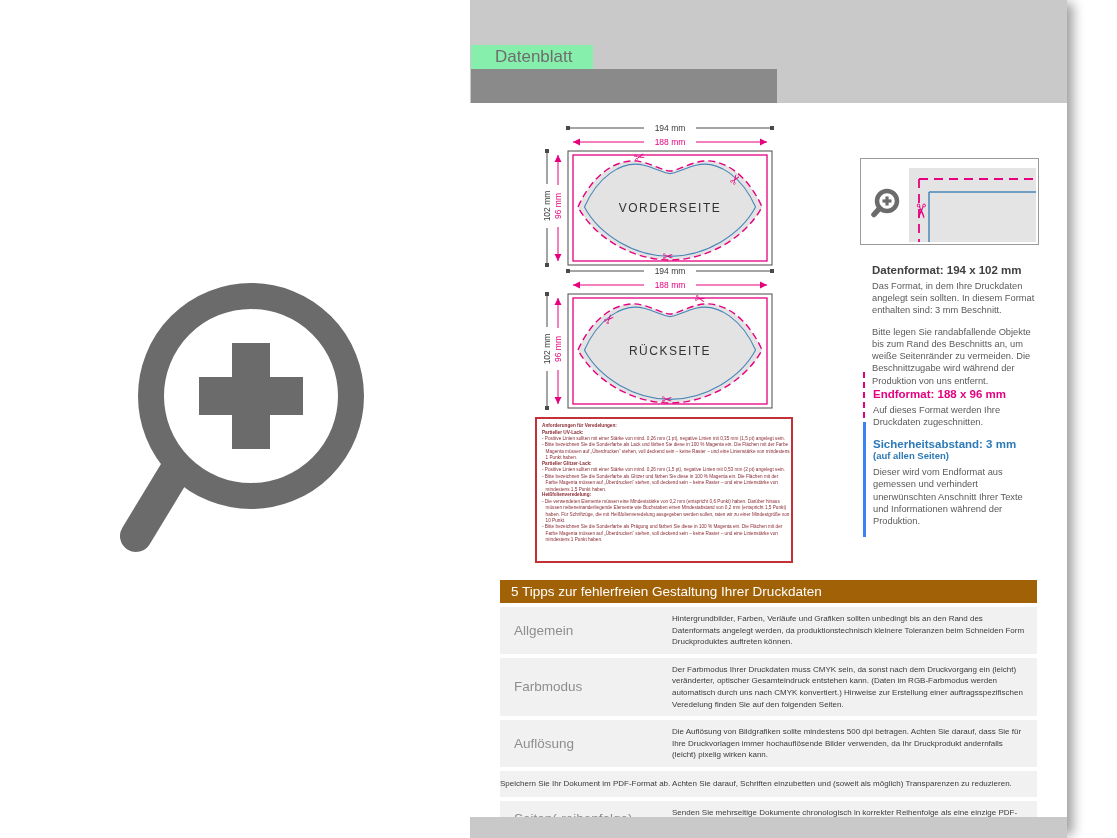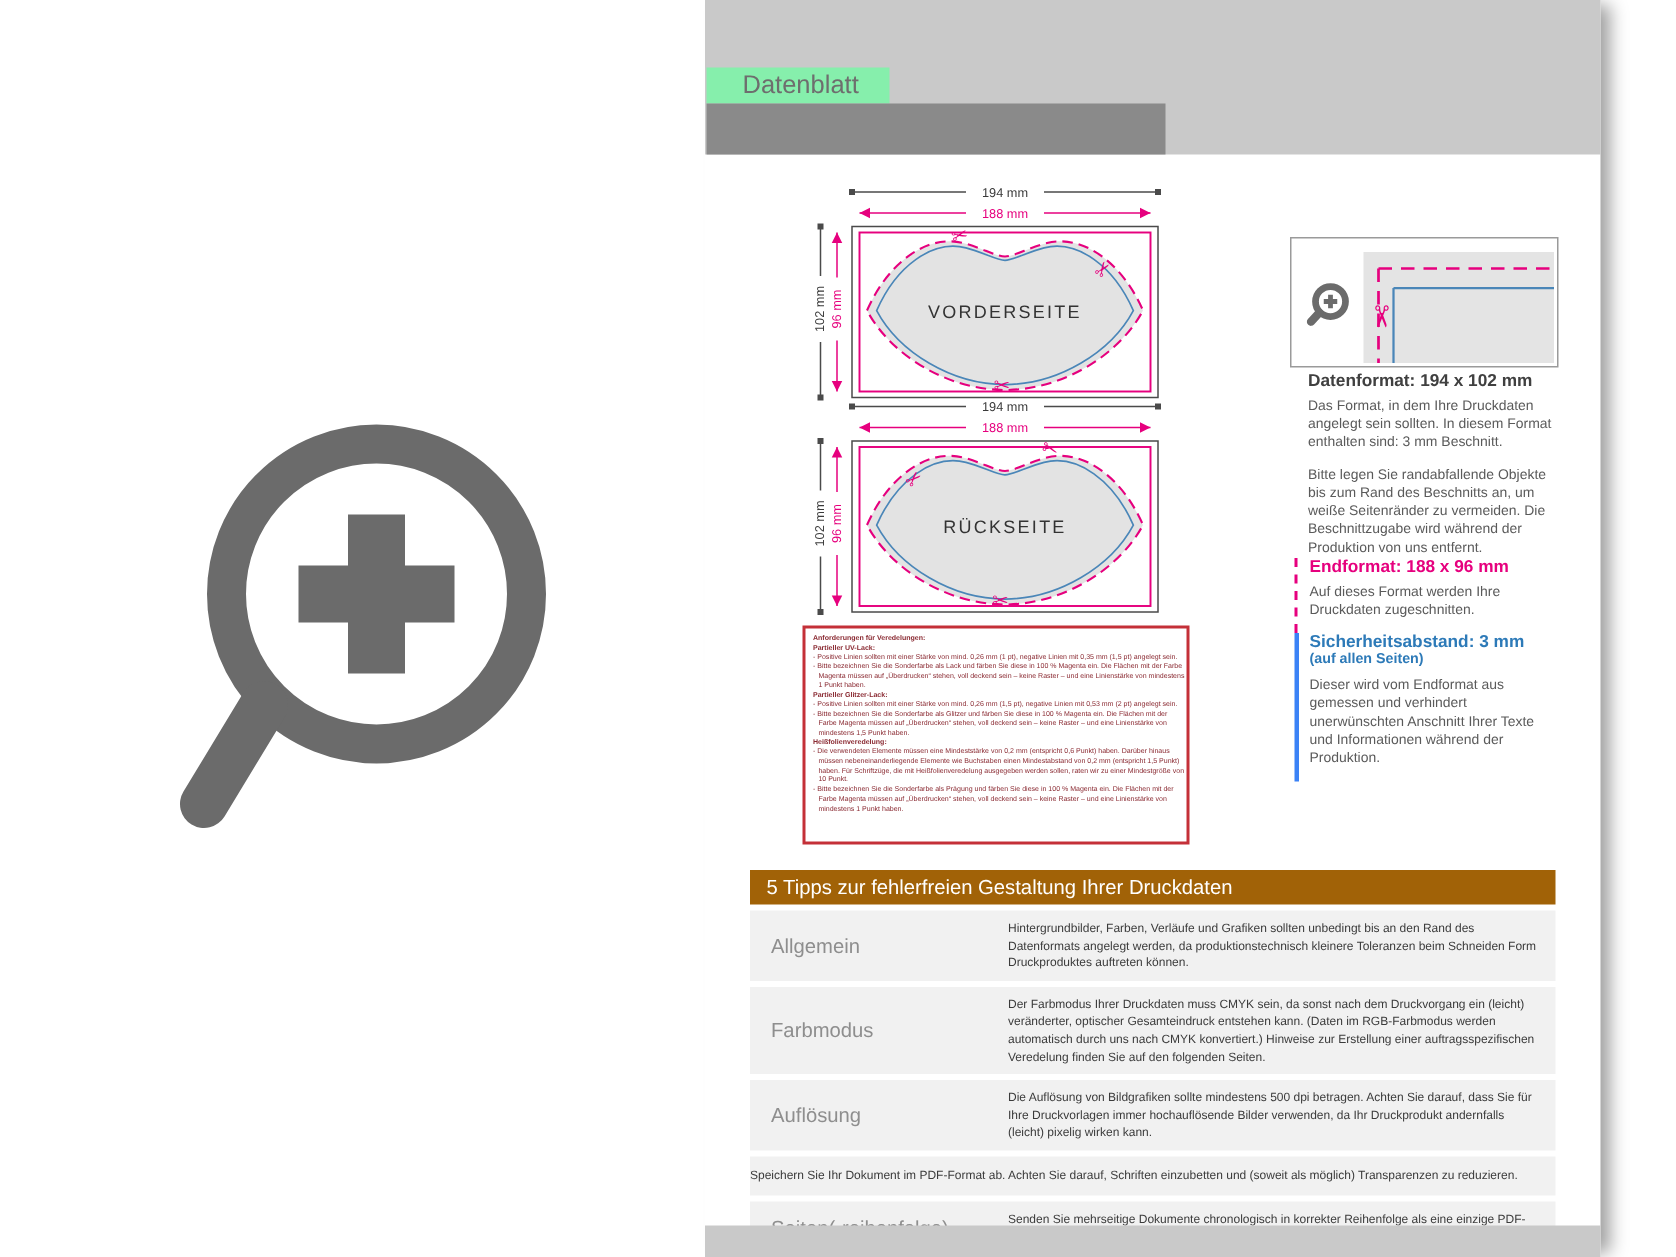--- a/index.html
+++ b/index.html
@@ -40,21 +40,21 @@
     font-size:6.5px;line-height:1.35;color:#8a2a32;
   }
   .rb-h{font-weight:bold;}
   .rb-b{padding-left:5px;text-indent:-5px;}
   
   .detailbox{
     position:absolute;left:390px;top:158px;width:177px;height:85px;
     background:#ffffff;border:1px solid #9a9a9a;
   }
   .infoblock{position:absolute;width:163px;}
-  .infoblock h3{margin:0 0 4px 0;font-size:11.5px;color:#404040;}
+  .infoblock h3{margin:16px 0 4px 0;font-size:11.5px;color:#404040;}
   .infoblock p{margin:0 0 10px 0;font-size:9.3px;line-height:1.3;color:#5a5a5a;}
   .block-datenformat{left:402px;top:248px;}
   .block-endformat{left:393px;top:372px;border-left:2px dashed #e6007e;padding-left:8px;width:160px;}
   .block-endformat h3{color:#e6007e;}
   .block-sicherheit{left:393px;top:422px;border-left:3px solid #3b82f6;padding-left:7px;width:158px;}
   .block-sicherheit h3{color:#2d7ab8;margin-bottom:0;}
   .block-sicherheit .sub{font-size:9.5px;font-weight:bold;color:#2d7ab8;margin:0 0 4px 0;}
   
   .tips-header{
     position:absolute;left:30px;top:580px;width:537px;height:23px;background:#a16207;

